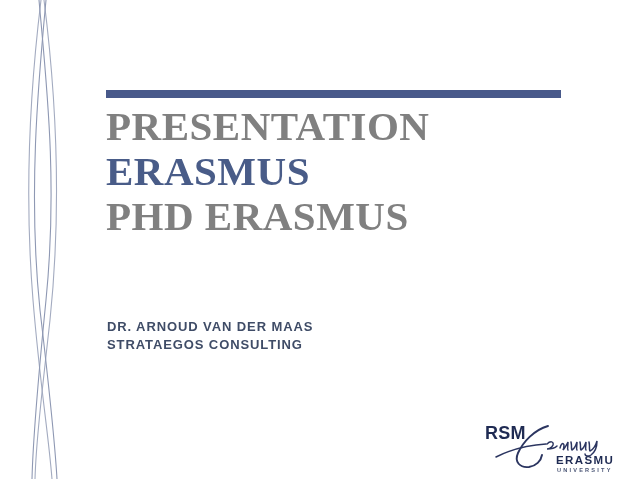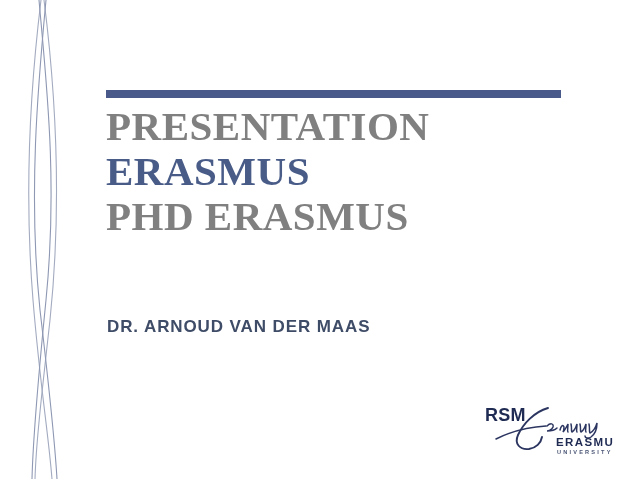--- a/index.html
+++ b/index.html
@@ -61,32 +61,32 @@
   
   #subtitle-block {
     position: absolute;
     left: 107px;
     top: 318px;
   }
   .subtitle-line {
     display: block;
     font-family: "Liberation Sans", sans-serif;
     font-weight: bold;
-    font-size: 17px;
+    font-size: 13px;
     line-height: 18px;
     letter-spacing: 0.9px;
     color: #3f4c67;
     white-space: nowrap;
   }
 
   
   #logo {
     position: absolute;
     left: 484px;
-    top: 402px;
+    top: 420px;
     width: 130px;
     height: 58px;
   }
   #logo svg { display: block; }
 </style>
 </head>
 <body>
 
 <div id="slide">
 
@@ -104,20 +104,21 @@
   <div id="title-rule"></div>
 
   <div id="title-block">
     <span class="title-line title-gray">PRESENTATION</span>
     <span class="title-line title-blue">ERASMUS</span>
     <span class="title-line title-gray">PHD ERASMUS</span>
   </div>
 
   <div id="subtitle-block">
     <span class="subtitle-line">DR. ARNOUD VAN DER MAAS</span>
+    <span class="subtitle-line">STRATAEGOS CONSULTING</span>
   </div>
 
   <div id="logo">
     <svg width="130" height="58" viewBox="0 0 130 58" aria-hidden="true">
 
       <text x="1" y="19" font-family="Liberation Sans, sans-serif" font-size="18" font-weight="bold" fill="#1f2b53" letter-spacing="0.3">RSM</text>
 
       <g fill="none" stroke="#2b3560" stroke-linecap="round">
         <path d="M64,6 C50,10 39,22 34,33 C30,42 36,48 45,47 C52,46 57,41 58,35" stroke-width="1.9"></path>
         <path d="M12,37 C26,30 44,25 62,24" stroke-width="1.5"></path>

